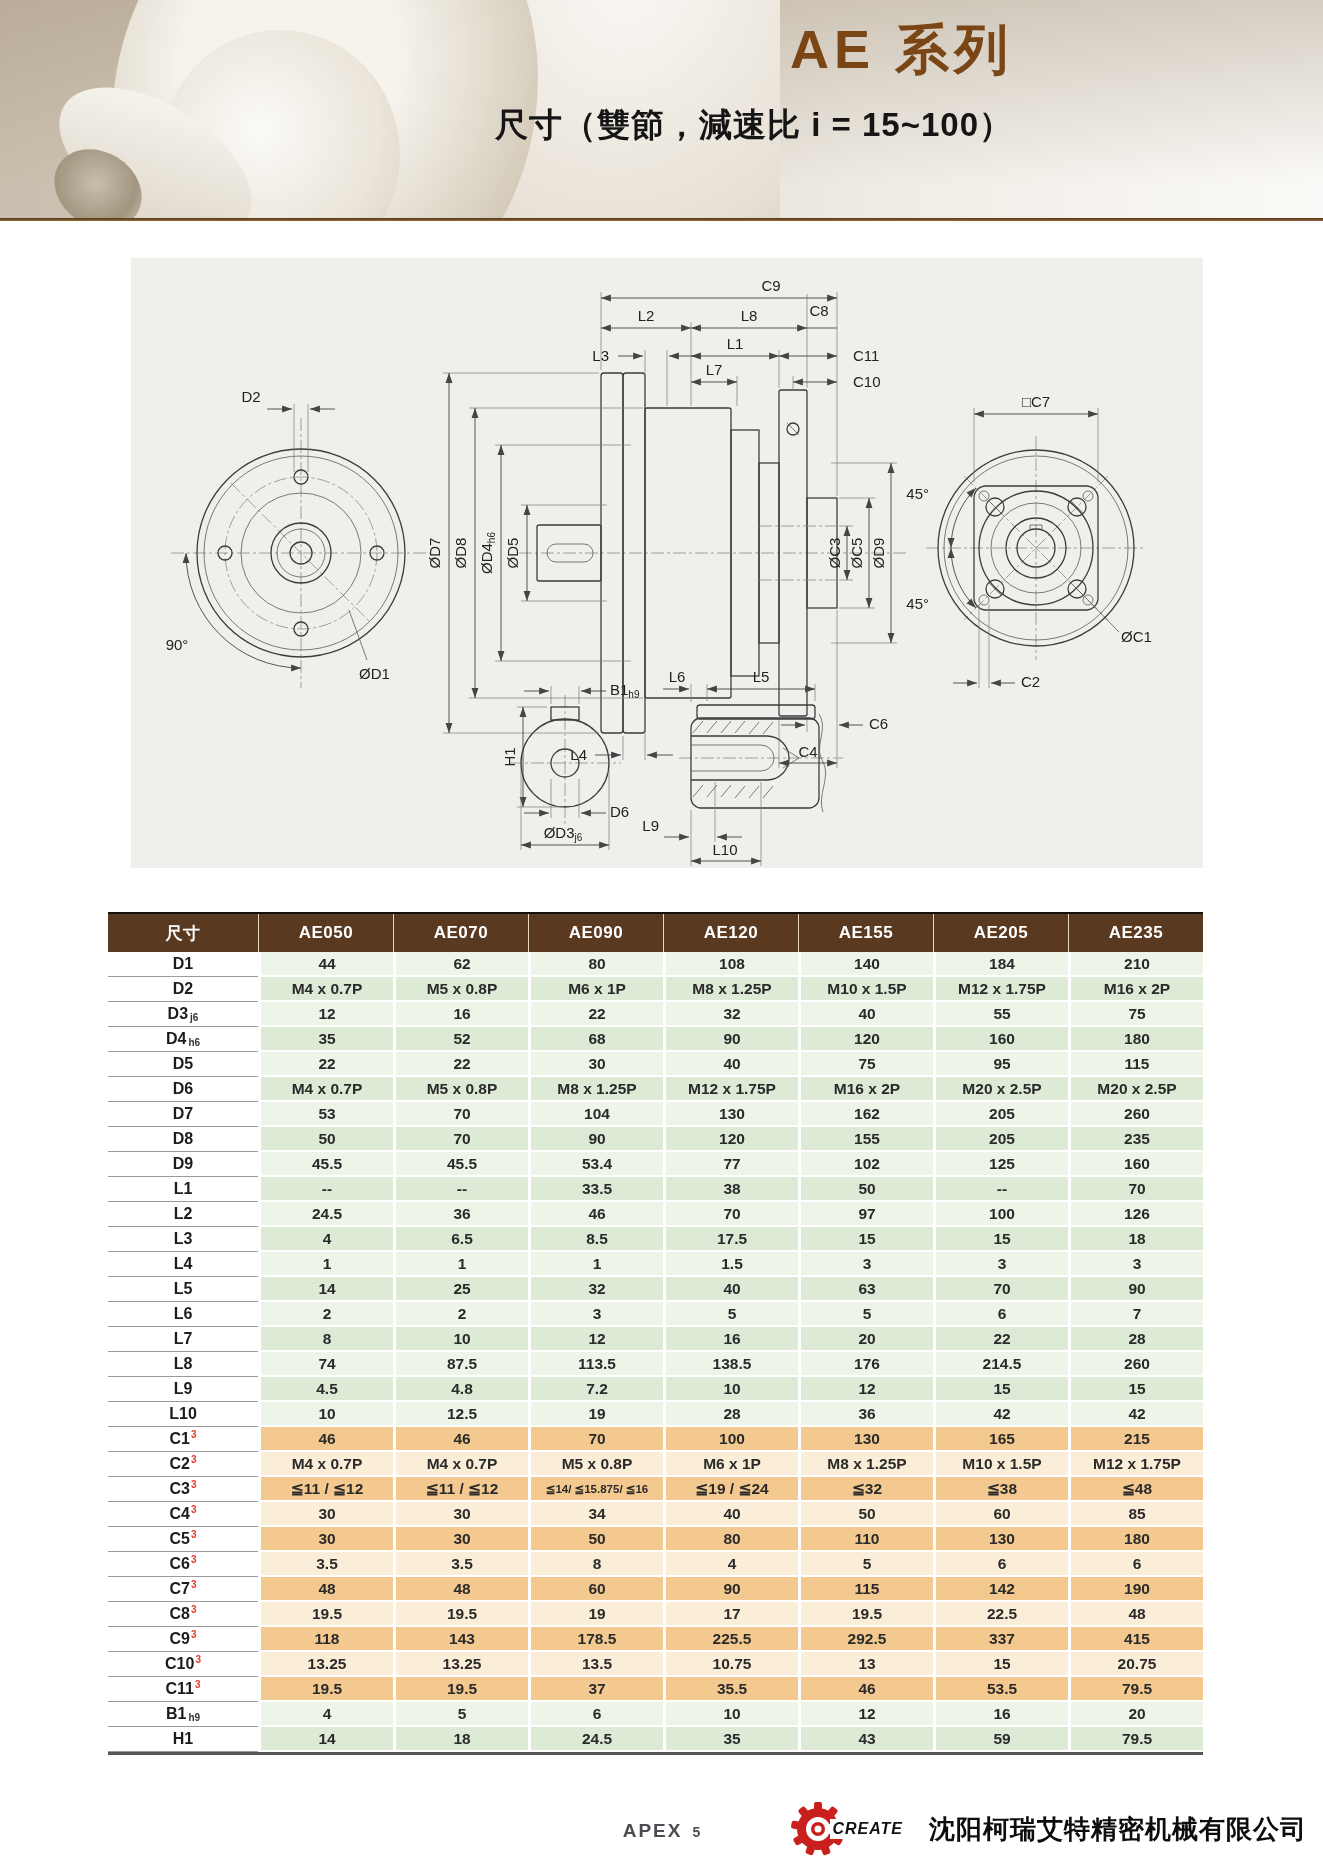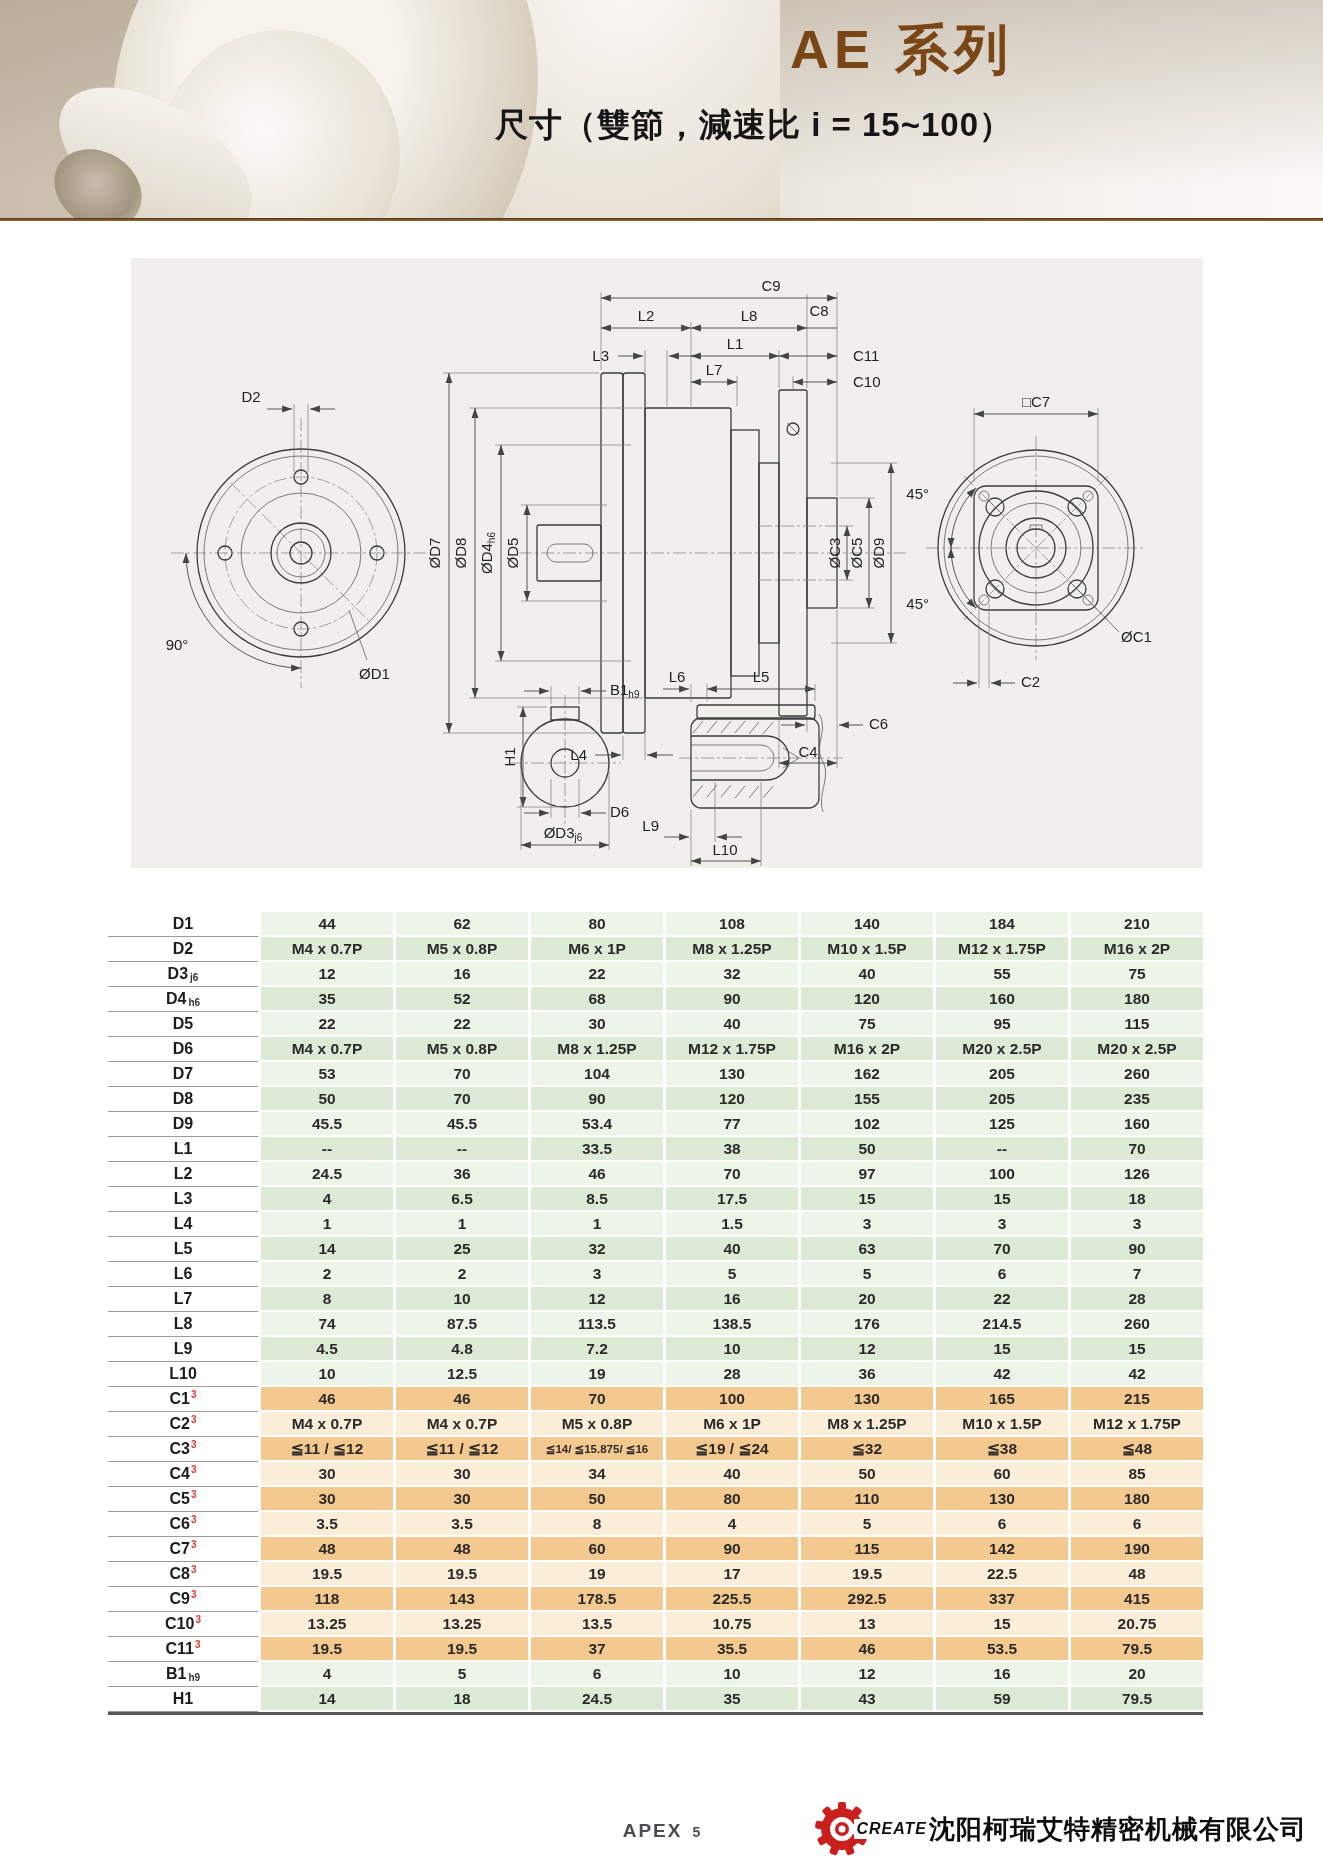--- a/index.html
+++ b/index.html
@@ -61,21 +61,21 @@
   .fnote{position:absolute;left:108px;top:1752px;font-size:16px;color:#e23a2e;}
 
   
   .apex{position:absolute;left:50%;transform:translateX(-50%);top:1820px;
         font-weight:bold;color:#4c4c52;font-size:19px;letter-spacing:2px;}
   .apex .pno{font-size:14px;margin-left:10px;letter-spacing:0;}
   .brand{position:absolute;right:16px;top:1800px;display:flex;align-items:center;height:58px;}
   .logo-wrap{position:relative;width:56px;height:56px;flex:0 0 56px;}
   .create-chip{font-weight:bold;font-size:16px;letter-spacing:1px;color:#111;
         background:#fff;padding:1px 2px;margin-left:-16px;z-index:2;position:relative;font-style:italic;}
-  .company{font-size:26px;font-weight:bold;color:#0d0d0d;margin-left:0;white-space:nowrap;letter-spacing:1px;}
+  .company{font-size:26px;font-weight:bold;color:#0d0d0d;margin-left:24px;white-space:nowrap;letter-spacing:1px;}
 </style>
 </head>
 <body>
 
 <div class="page">
 
   <div class="header">
     <div class="art">
       <div class="disc2"></div>
       <div class="disc1"></div>
@@ -319,20 +319,30 @@
         <line class="ext" x1="630" y1="524" x2="630" y2="608"></line>
         <line class="dim" x1="560" y1="603" x2="630" y2="603" marker-start="url(#arw)" marker-end="url(#arw)"></line>
         <text class="dl" x="594" y="597" text-anchor="middle">L10</text>
       </g>
     </svg>
   </div>
 
   <div class="unit">(單位：mm)</div>
 
   <div class="dtable">
+    <div class="thead" id="thead">
+        <div class="hcell hlabel">尺寸</div>
+        <div class="hcell">AE050</div>
+        <div class="hcell">AE070</div>
+        <div class="hcell">AE090</div>
+        <div class="hcell">AE120</div>
+        <div class="hcell">AE155</div>
+        <div class="hcell">AE205</div>
+        <div class="hcell">AE235</div>
+      </div>
     <div id="tbody">
         <div class="t-row">
           <div class="lcell">
             <span>D1</span>
           </div>
           <div class="cell g0">44</div>
           <div class="cell g0">62</div>
           <div class="cell g0">80</div>
           <div class="cell g0">108</div>
           <div class="cell g0">140</div>

